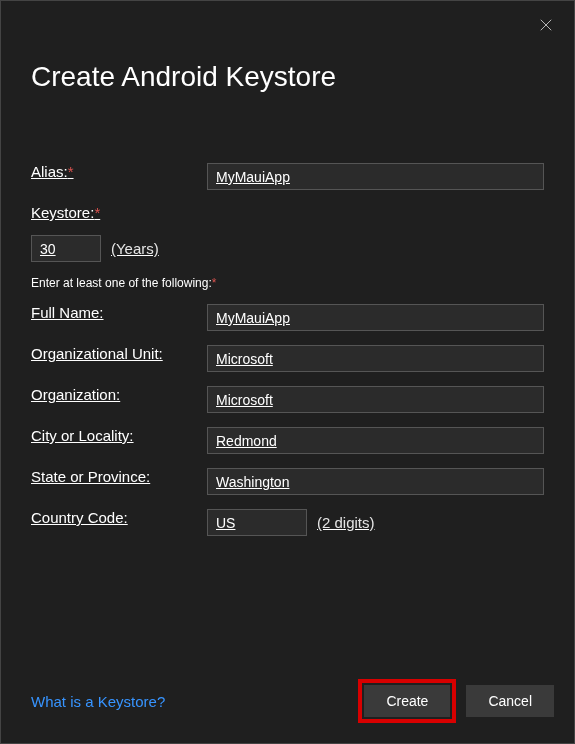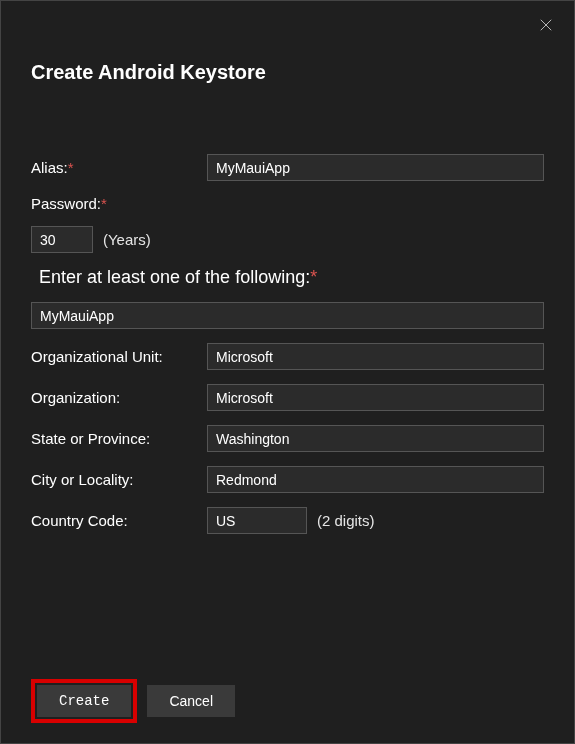--- a/index.html
+++ b/index.html
@@ -33,30 +33,30 @@
       align-items: center;
       justify-content: center;
       cursor: pointer;
       color: #ccc;
     }
     .close-btn svg {
       width: 14px;
       height: 14px;
     }
     .title {
-      font-size: 20px;
-      font-weight: 700;
+      font-size: 28px;
+      font-weight: 400;
       color: #fff;
       margin-top: 38px;
       margin-bottom: 70px;
     }
     .form-row {
       display: flex;
-      align-items: center;
       margin-bottom: 14px;
+      text-decoration: underline;
     }
     .label-col {
       width: 176px;
       font-size: 15px;
       color: #fff;
     }
     .req {
       color: #d9534f;
     }
     .input-col {
@@ -78,37 +78,36 @@
     .input-full {
       width: 100%;
     }
     .input-short {
       width: 110px;
     }
     .input-shorter {
       width: 100px;
     }
     .input-tiny {
-      width: 62px;
+      width: 70px;
     }
     .unit-label {
       font-size: 15px;
       color: #e5e5e5;
     }
     .confirm-label {
       font-size: 15px;
       color: #fff;
       margin-left: 6px;
     }
     .section-label {
-      font-size: 18px;
+      font-size: 12px;
       color: #fff;
       margin-top: 14px;
       margin-bottom: 14px;
-      margin-left: 8px;
     }
     .footer {
       position: absolute;
       bottom: 20px;
       left: 30px;
       right: 20px;
       display: flex;
       align-items: center;
       justify-content: space-between;
     }
@@ -132,21 +131,20 @@
       cursor: pointer;
       min-width: 84px;
       text-align: center;
     }
     .btn-highlight-wrap {
       border: 4px solid #d80000;
       padding: 2px;
     }
     .btn-highlight-wrap .btn {
       min-width: 78px;
-      font-family: Liberation Mono, monospace;
     }
   </style>
 </head>
 <body>
 
 <div class="dialog">
 
   <div class="close-btn">
     <svg viewBox="0 0 16 16" stroke="currentColor" stroke-width="1" fill="none">
       <line x1="2" y1="2" x2="14" y2="14"></line>
@@ -157,75 +155,77 @@
   <h1 class="title">Create Android Keystore</h1>
 
   <div class="form-row">
     <div class="label-col"><span>Alias:</span><span class="req">*</span></div>
     <div class="input-col">
       <input type="text" class="input-full" value="MyMauiApp" style="">
     </div>
   </div>
 
   <div class="form-row">
-    <div class="label-col"><span>Password:</span><span class="req">*</span></div>
+    <div class="label-col"><span>Keystore:</span><span class="req">*</span></div>
   </div>
 
   <div class="form-row">
     <div class="input-col">
       <input type="text" class="input-tiny" value="30" style="">
       <span class="unit-label">(Years)</span>
     </div>
   </div>
 
   <div class="section-label"><span>Enter at least one of the following:</span><span class="req">*</span></div>
 
   <div class="form-row">
+    <div class="label-col">Full Name:</div>
     <div class="input-col">
       <input type="text" class="input-full" value="MyMauiApp" style="">
     </div>
   </div>
 
   <div class="form-row">
     <div class="label-col">Organizational Unit:</div>
     <div class="input-col">
       <input type="text" class="input-full" value="Microsoft" style="">
     </div>
   </div>
 
   <div class="form-row">
     <div class="label-col">Organization:</div>
     <div class="input-col">
       <input type="text" class="input-full" value="Microsoft" style="">
     </div>
   </div>
 
   <div class="form-row">
+    <div class="label-col">City or Locality:</div>
+    <div class="input-col">
+      <input type="text" class="input-full" value="Redmond" style="">
+    </div>
+  </div>
+
+  <div class="form-row">
     <div class="label-col">State or Province:</div>
     <div class="input-col">
       <input type="text" class="input-full" value="Washington" style="">
-    </div>
-  </div>
-
-  <div class="form-row">
-    <div class="label-col">City or Locality:</div>
-    <div class="input-col">
-      <input type="text" class="input-full" value="Redmond" style="">
     </div>
   </div>
 
   <div class="form-row">
     <div class="label-col">Country Code:</div>
     <div class="input-col">
       <input type="text" class="input-shorter" value="US" style="">
       <span class="unit-label">(2 digits)</span>
     </div>
   </div>
 
   <div class="footer">
+    <a class="link">What is a Keystore?</a>
     <div class="btn-group">
       <div class="btn-highlight-wrap">
         <button class="btn">Create</button>
       </div>
       <button class="btn">Cancel</button>
     </div>
   </div>
 
 </div>
 

